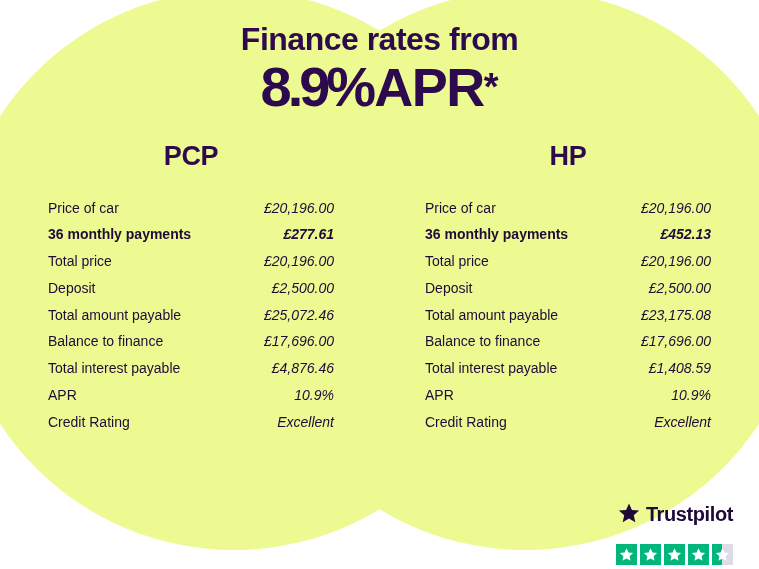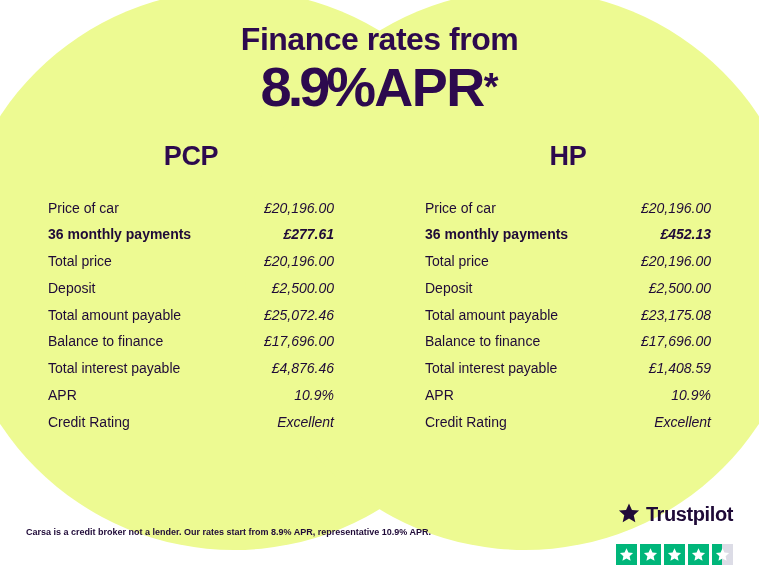--- a/index.html
+++ b/index.html
@@ -262,21 +262,20 @@
         <div class="row">
           <span class="label">Credit Rating</span>
           <span class="value">Excellent</span>
         </div>
       </div>
 
     </div>
 
     <div class="footer">
       <div class="disclaimer">
-        <div>Carsa is a credit broker not a lender. Our rates start from 8.9% APR, representative 10.9% APR.</div>
       </div>
 
       <div class="trustpilot">
         <div class="tp-top">
           <span>
             <svg width="22" height="22" viewBox="0 0 24 24">
                 <polygon points="12,1.5 15.2,8.6 23,9.4 17.2,14.5 18.9,22 12,18.1 5.1,22 6.8,14.5 1,9.4 8.8,8.6" fill="#1f0a38"></polygon>
               </svg>
           </span>
           <span class="tp-name">Trustpilot</span>

